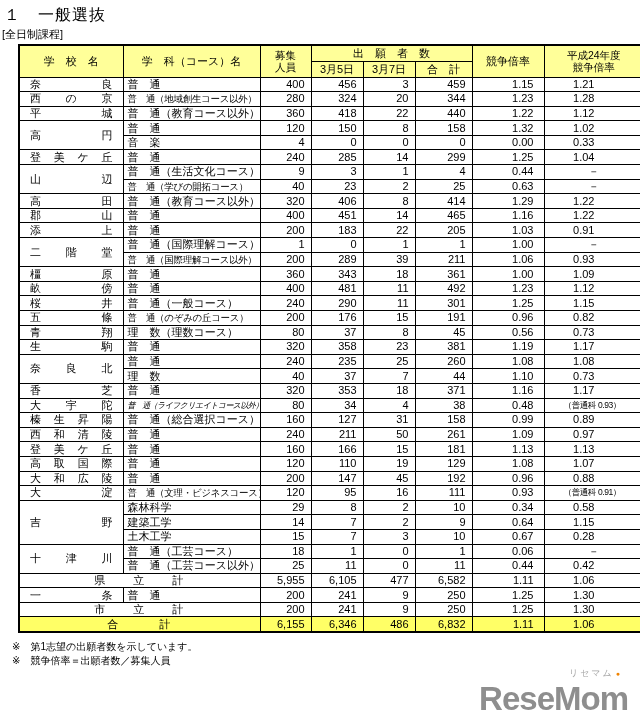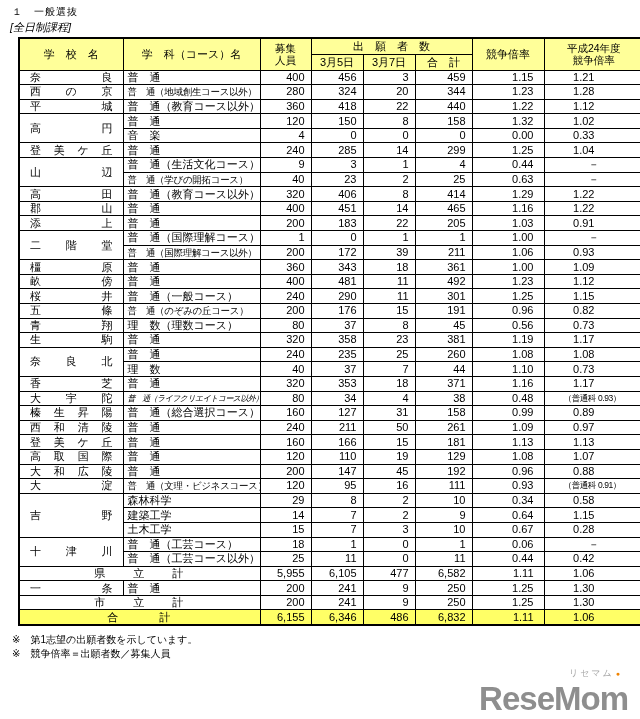--- a/index.html
+++ b/index.html
@@ -5,28 +5,27 @@
   * { box-sizing: border-box; margin: 0; padding: 0; }
   html, body { width: 640px; height: 719px; }
   body {
     background: #ffffff;
     font-family: "Liberation Sans", "DejaVu Sans", sans-serif;
     color: #000;
     position: relative;
     overflow: hidden;
   }
   .page-title {
-    padding: 5px 0 0 12px;
-    font-size: 10px;
+    padding: 5px 0 0 4px;
+    font-size: 16px;
     letter-spacing: 1px;
   }
   .page-subtitle {
-    padding: 1px 0 2px 10px;
+    padding: 1px 0 2px 2px;
     font-size: 11px;
-    font-style: italic;
   }
   table.main {
     border-collapse: collapse;
     table-layout: fixed;
     width: 625px;
     margin-left: 18px;
     border: 2px solid #000;
   }
   th, td {
     border: 1px solid #000;
@@ -229,21 +228,21 @@
         <td class="num">1</td>
         <td class="num">0</td>
         <td class="num">1</td>
         <td class="num">1</td>
         <td class="ratio">1.00</td>
         <td class="prev dash">－</td>
       </tr>
       <tr class="row-data">
         <td class="course tight1">普　通（国際理解コース以外）</td>
         <td class="num">200</td>
-        <td class="num">172</td>
+        <td class="num">289</td>
         <td class="num">39</td>
         <td class="num">211</td>
         <td class="ratio">1.06</td>
         <td class="prev">0.93</td>
       </tr>
       <tr class="row-data">
         <td class="school" rowspan="1">橿原</td>
         <td class="course">普　通</td>
         <td class="num">360</td>
         <td class="num">343</td>

